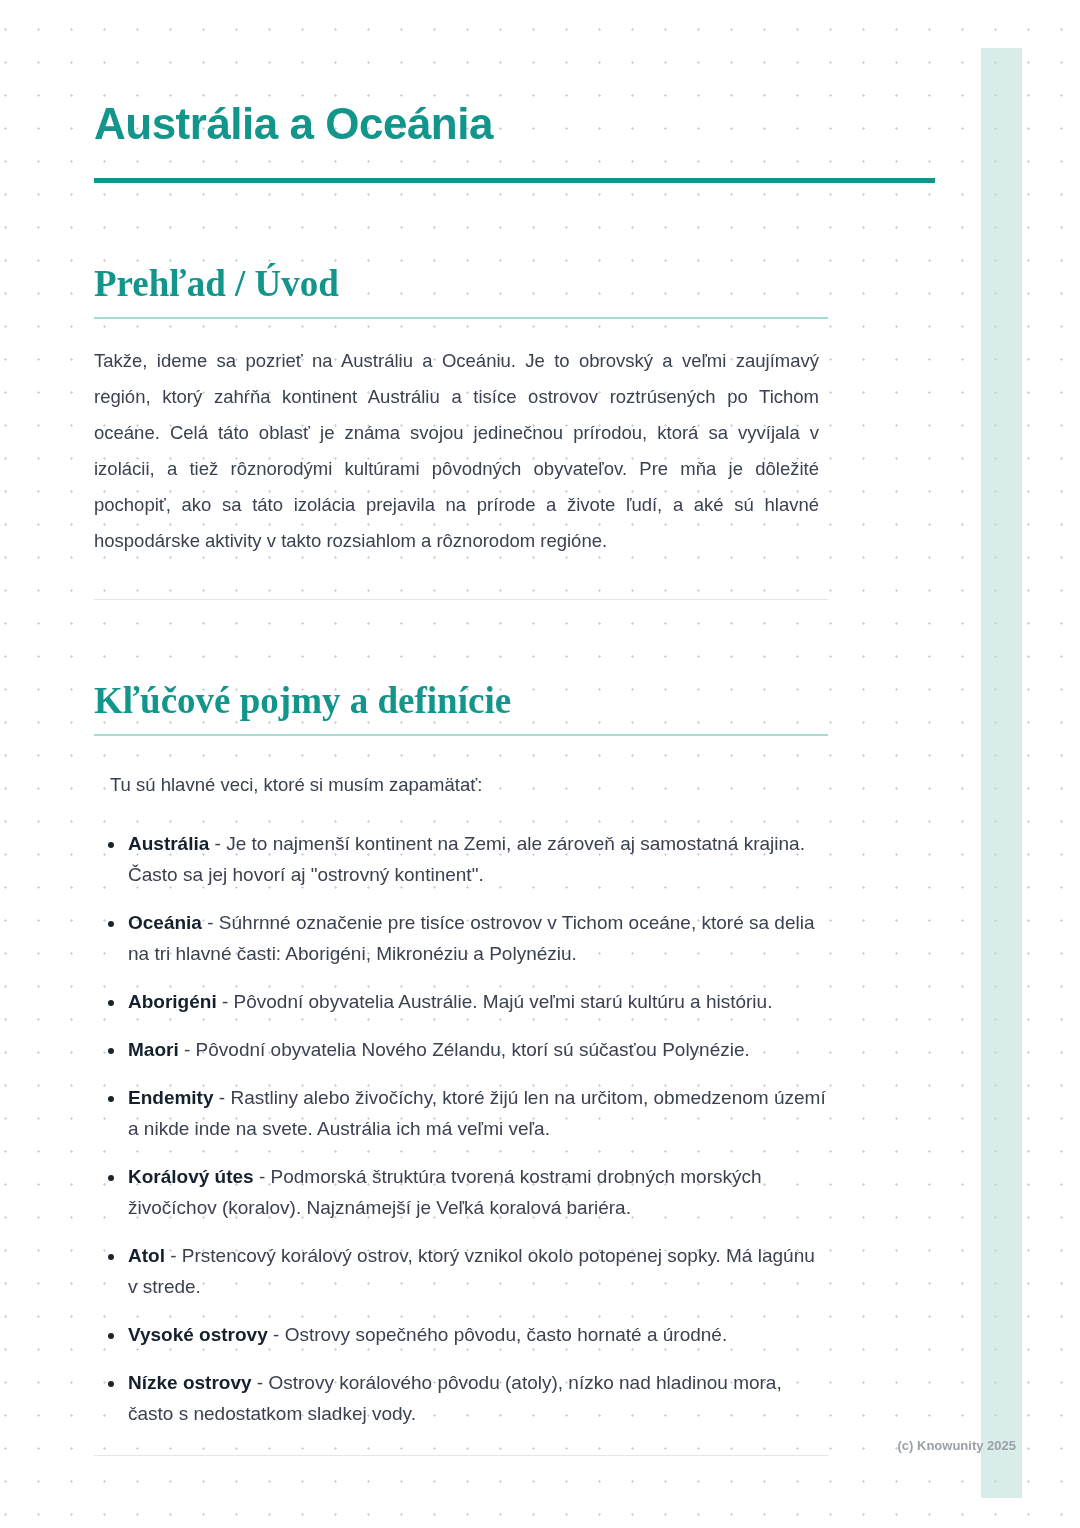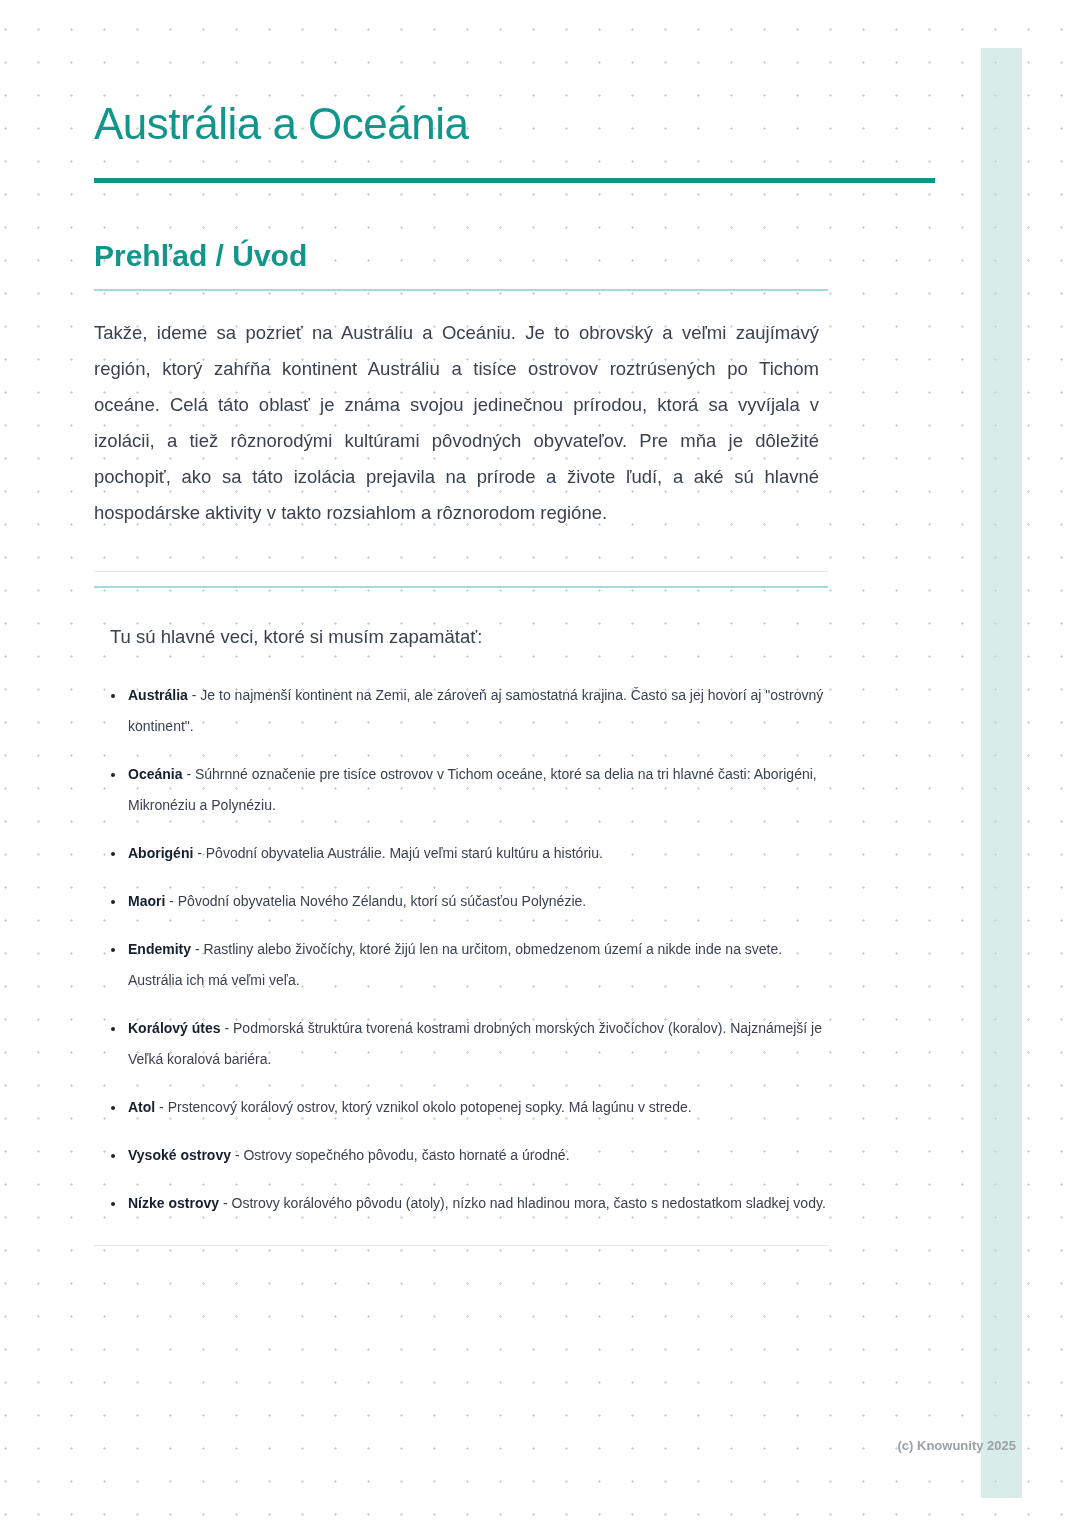--- a/index.html
+++ b/index.html
@@ -33,36 +33,37 @@
     position: absolute;
     left: 94px;
     top: 0;
     width: 734px;
     z-index: 2;
   }
   h1 {
     margin: 98px 0 0 0;
     font-size: 44px;
     line-height: 52px;
-    font-weight: normal;
+    font-weight: bold;
     letter-spacing: -0.5px;
     color: var(--accent, #12968b);
   }
   .title-rule {
     margin-top: 28px;
     width: 841px;
     height: 5px;
     background: var(--accent, #12968b);
   }
   h2 {
-    margin: 54px 0 0 0;
-    font-size: 30px;
+    margin: 82px 0 0 0;
+    font-size: 37px;
     line-height: 38px;
     font-weight: bold;
     color: var(--accent, #12968b);
+    font-family: Liberation Serif, serif;
   }
   .h2-underline {
     margin-top: 14px;
     width: 734px;
     height: 2px;
     background: var(--accent-underline, #a5dbd5);
   }
   .body-justified {
     margin: 24px 9px 0 0;
     font-size: 18.5px;
@@ -81,21 +82,21 @@
     border-top: 1px solid var(--divider, #e4e7ea);
     margin: 40px 0 0 0;
     width: 734px;
   }
   ul.terms {
     margin: 28px 0 0 0;
     padding: 0 0 0 32px;
     list-style: disc;
   }
   ul.terms li {
-    font-size: 14px;
+    font-size: 19px;
     line-height: 31px;
     color: var(--text, #3a4150);
     margin-bottom: 17px;
     padding-left: 2px;
   }
   ul.terms li::marker { color: #1c242e; }
   ul.terms b { color: var(--term, #15202e); }
   hr.footer-divider { margin-top: 26px; }
   .footer {
     position: absolute;
@@ -120,20 +121,21 @@
 
   <section>
     <h2>Prehľad / Úvod</h2>
     <div class="h2-underline"></div>
     <p class="body-justified">Takže, ideme sa pozrieť na Austráliu a Oceániu. Je to obrovský a veľmi zaujímavý región, ktorý zahŕňa kontinent Austráliu a tisíce ostrovov roztrúsených po Tichom oceáne. Celá táto oblasť je známa svojou jedinečnou prírodou, ktorá sa vyvíjala v izolácii, a tiež rôznorodými kultúrami pôvodných obyvateľov. Pre mňa je dôležité pochopiť, ako sa táto izolácia prejavila na prírode a živote ľudí, a aké sú hlavné hospodárske aktivity v takto rozsiahlom a rôznorodom regióne.</p>
   </section>
 
   <hr class="divider">
 
   <section>
+    <h2>Kľúčové pojmy a definície</h2>
     <div class="h2-underline"></div>
     <p class="intro">Tu sú hlavné veci, ktoré si musím zapamätať:</p>
 
     <ul class="terms">
       <li><b>Austrália</b> <span>- Je to najmenší kontinent na Zemi, ale zároveň aj samostatná krajina. Často sa jej hovorí aj "ostrovný kontinent".</span></li>
       <li><b>Oceánia</b> <span>- Súhrnné označenie pre tisíce ostrovov v Tichom oceáne, ktoré sa delia na tri hlavné časti: Aborigéni, Mikronéziu a Polynéziu.</span></li>
       <li><b>Aborigéni</b> <span>- Pôvodní obyvatelia Austrálie. Majú veľmi starú kultúru a históriu.</span></li>
       <li><b>Maori</b> <span>- Pôvodní obyvatelia Nového Zélandu, ktorí sú súčasťou Polynézie.</span></li>
       <li><b>Endemity</b> <span>- Rastliny alebo živočíchy, ktoré žijú len na určitom, obmedzenom území a nikde inde na svete. Austrália ich má veľmi veľa.</span></li>
       <li><b>Korálový útes</b> <span>- Podmorská štruktúra tvorená kostrami drobných morských živočíchov (koralov). Najznámejší je Veľká koralová bariéra.</span></li>

